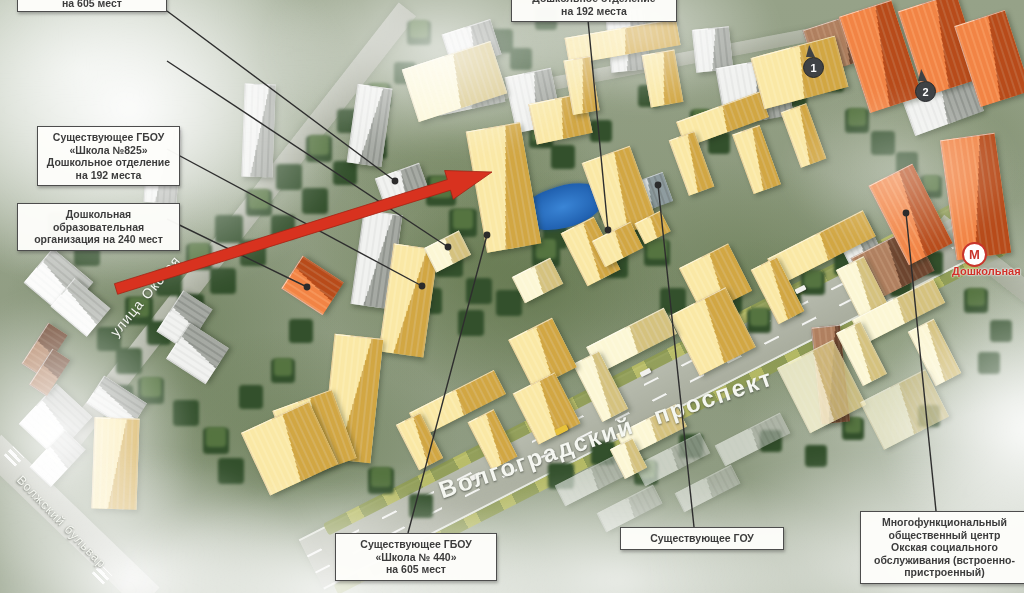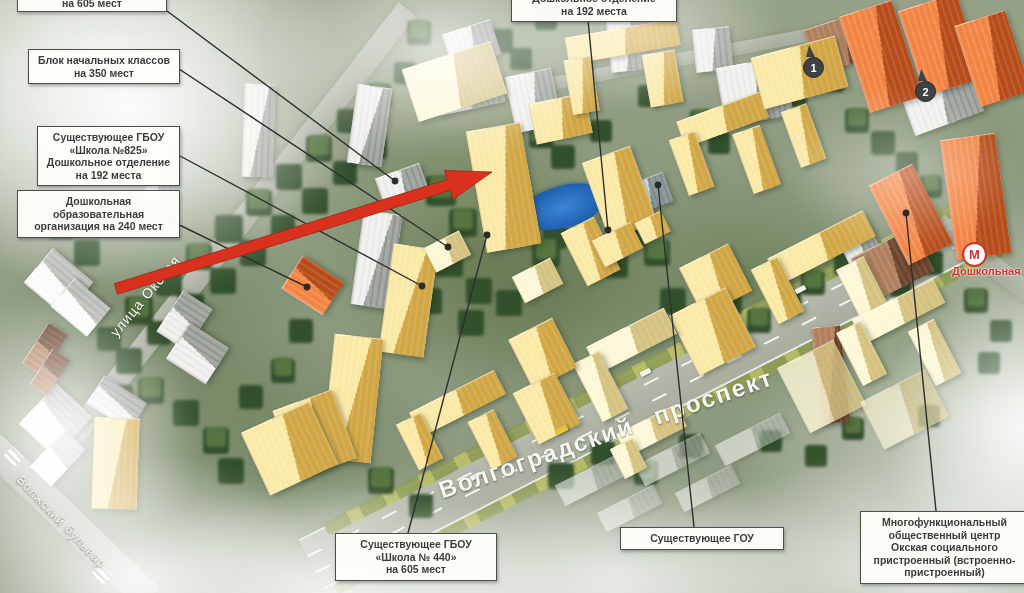--- a/index.html
+++ b/index.html
@@ -218,48 +218,44 @@
   <div id="metro-name" style="left:952px;top:265px;">Дошкольная</div>
 
   <div class="pintail" style="left:806px;top:45px;"></div>
   <div class="pin" style="left:803px;top:57px;">1</div>
   <div class="pintail" style="left:918px;top:69px;"></div>
   <div class="pin" style="left:915px;top:81px;">2</div>
 
   <div class="callout" style="left:17px;top:-22px;width:150px;height:34px;display:flex;flex-direction:column;justify-content:flex-end;box-sizing:border-box;padding-bottom:2px;">
     <div>на 605 мест</div>
   </div>
-  <div class="callout" style="left:28px;top:49px;width:140px;">
-    <div>Блок начальных классов</div>
-    <div>на 350 мест</div>
-  </div>
   <div class="callout" style="left:37px;top:126px;width:131px;">
     <div>Существующее ГБОУ</div>
     <div>«Школа №825»</div>
     <div>Дошкольное отделение</div>
     <div>на 192 места</div>
   </div>
-  <div class="callout" style="left:17px;top:190px;width:151px;">
+  <div class="callout" style="left:17px;top:203px;width:151px;">
     <div>Дошкольная образовательная</div>
     <div>организация на 240 мест</div>
   </div>
   <div class="callout" style="left:511px;top:-13px;width:154px;">
     <div>Дошкольное отделение</div>
     <div>на 192 места</div>
   </div>
   <div class="callout" style="left:335px;top:533px;width:150px;">
     <div>Существующее ГБОУ</div>
     <div>«Школа № 440»</div>
     <div>на 605 мест</div>
   </div>
   <div class="callout" style="left:620px;top:527px;width:152px;">
     <div>Существующее ГОУ</div>
 
   </div>
   <div class="callout" style="left:860px;top:511px;width:153px;padding-left:7px;">
     <div>Многофункциональный</div>
     <div>общественный центр</div>
     <div>Окская социального</div>
-    <div>пристроенный (встроенно-</div>
+    <div>обслуживания (встроенно-</div>
     <div>пристроенный)</div>
   </div>
 
 </div>
 
 </body></html>

